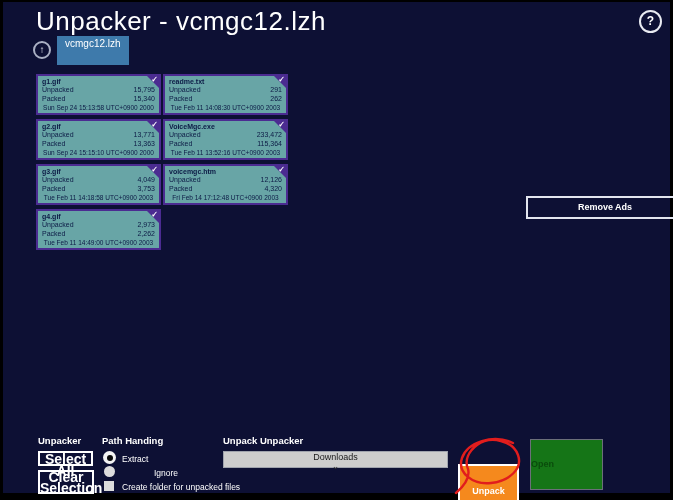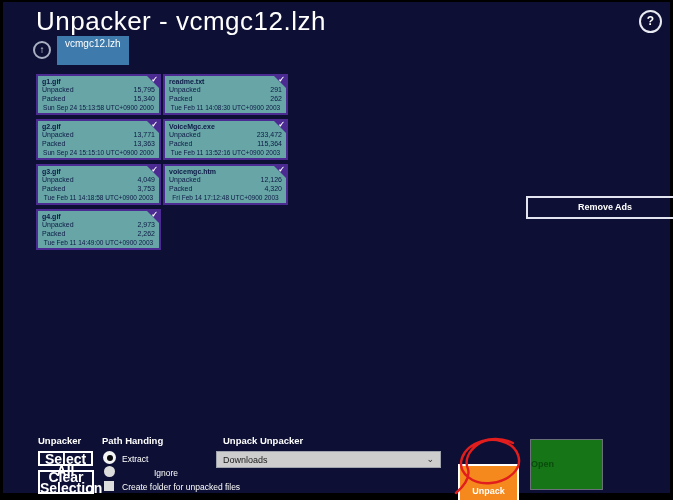--- a/index.html
+++ b/index.html
@@ -28,21 +28,21 @@
   .remove-ads { position:absolute; left:523px; top:194px; width:158px; height:23px; border:2px solid #e2e5ef; color:#fff; font-size:9px; font-weight:bold; text-align:center; line-height:19px; background:transparent; }
 
   
   .group-title { position:absolute; color:#fff; font-size:9.5px; font-weight:bold; }
   .btn-outline { position:absolute; border:2px solid #fff; color:#fff; font-size:14px; font-weight:bold; text-align:center; background:transparent; }
   .radio { position:absolute; border-radius:50%; background:#dcdcdc; }
   .radio.selected { background:#f4f4f4; }
   .radio.selected::after { content:""; position:absolute; left:50%; top:50%; width:6px; height:6px; margin:-3px 0 0 -3px; border-radius:50%; background:#0a0a0a; }
   .checkbox { position:absolute; background:#dcdcdc; }
   .ctl-label { position:absolute; color:#fff; font-size:8.5px; }
-  .dropdown { position:absolute; left:213px; top:449px; width:225px; height:17px; background:#cdcdcd; border:1px solid #9fa3ad; display:flex; align-items:center; justify-content:space-between; padding:0 6px; }
+  .dropdown { position:absolute; left:220px; top:449px; width:225px; height:17px; background:#cdcdcd; border:1px solid #9fa3ad; display:flex; align-items:center; justify-content:space-between; padding:0 6px;flex-direction:column; }
   .dropdown .val { color:#1a1a1a; font-size:9px; }
   .dropdown .chev { color:#333; font-size:9px; line-height:9px; }
 
   .unpack-btn { position:absolute; left:455px; top:436px; width:61px; height:54px; background:#f5891d; border:2px solid #fff; color:#fff; font-size:9px; font-weight:bold; text-align:center; line-height:50px;margin-top:26px; }
   .open-btn { position:absolute; left:527px; top:437px; width:73px; height:51px; background:#157517; border:1px solid #6b6f7a; color:#0a4c0c; font-size:9px; font-weight:bold; line-height:49px; }
   .scribble { position:absolute; left:446px; top:428px; width:88px; height:72px; pointer-events:none; }
 </style>
 </head>
 <body>
 

